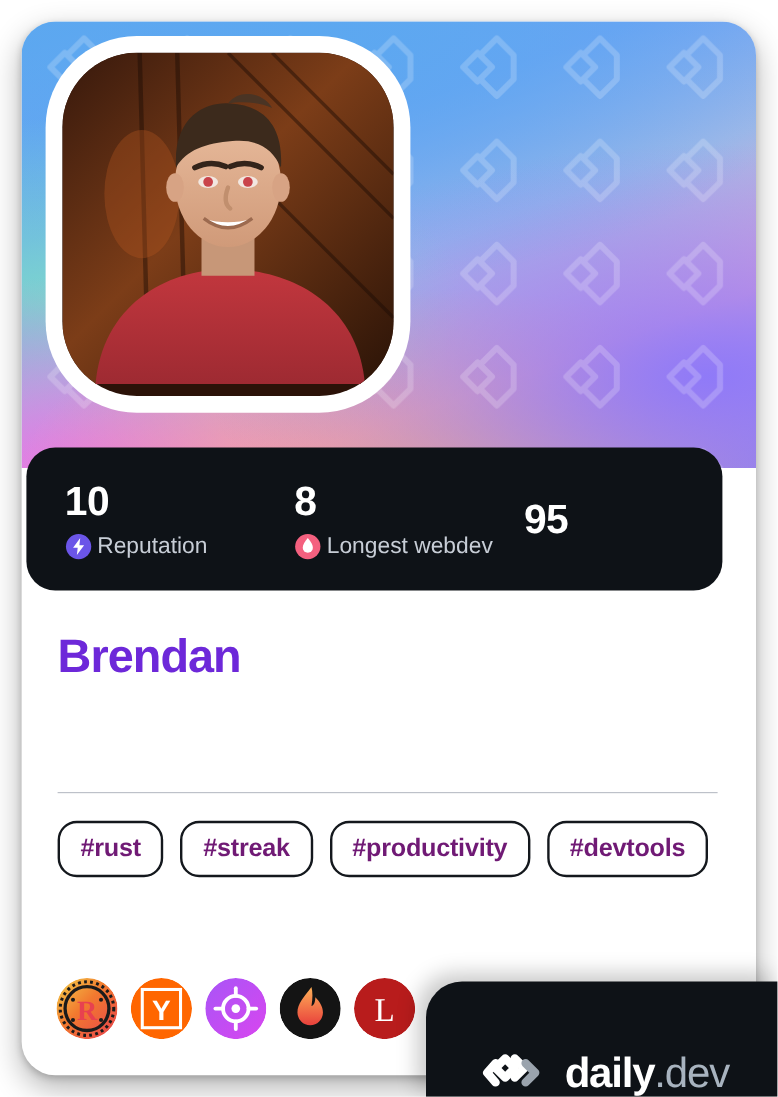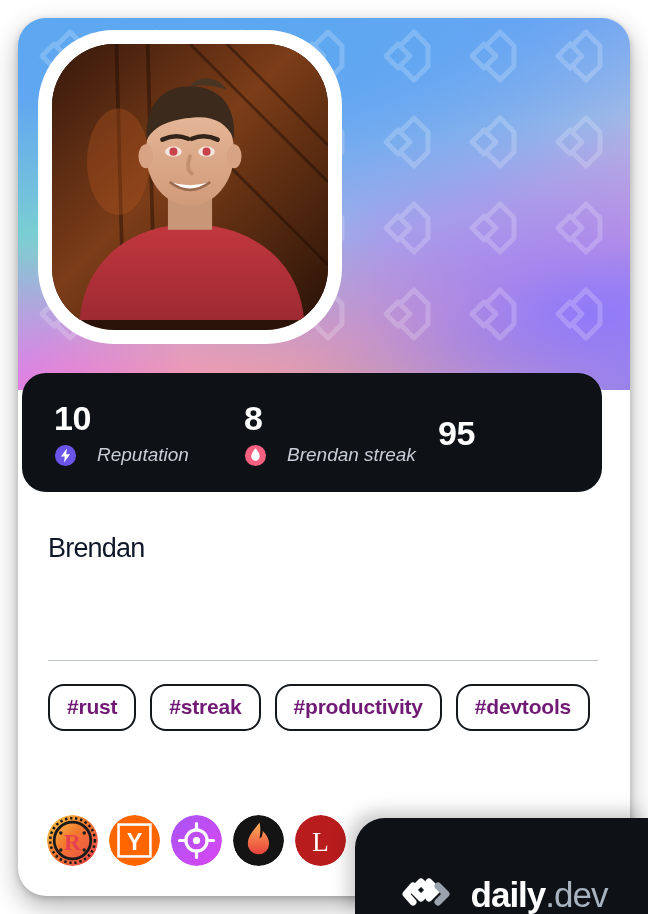--- a/index.html
+++ b/index.html
@@ -90,39 +90,38 @@
   .stat { width: 194px; padding-left: 26px; }
   .stat-value {
     color: #ffffff;
     font-size: 34px;
     font-weight: bold;
     line-height: 38px;
     letter-spacing: -0.5px;
   }
   .stat-label-row {
     display: flex;
-    align-items: flex-start;
-    gap: 20px;
+    align-items: flex-end;
+    gap: 4px;
     margin-top: 7px;
-    font-style: italic;
   }
   .stat-label {
     color: #c7cdd6;
     font-size: 19px;
     line-height: 22px;
     white-space: nowrap;
   }
   .sicon { width: 23px; height: 23px; flex: 0 0 23px; }
 
   
   .ident { position: absolute; left: 30px; top: 508px; }
   .uname {
-    font-size: 27px;
-    font-weight: normal;
-    color: #0f172a;
+    font-size: 39px;
+    font-weight: bold;
+    color: #6d28d9;
     letter-spacing: -0.8px;
     line-height: 44px;
   }
   .meta {
     margin-top: 10px;
     font-size: 21px;
     line-height: 24px;
     display: flex;
     align-items: center;
     gap: 9px;
@@ -286,21 +285,21 @@
         </div>
       </div>
 
       <div class="stat">
         <div class="stat-value">8</div>
         <div class="stat-label-row">
           <svg class="sicon" viewBox="0 0 24 24">
             <circle cx="12" cy="12" r="11" fill="#f4607f"></circle>
             <path d="M12 4.5 C9.2 8 7.6 10.2 7.6 13 a4.4 4.4 0 0 0 8.8 0 c0 -2.8 -1.6 -5 -4.4 -8.5 z" fill="#ffffff"></path>
           </svg>
-          <span class="stat-label">Brendan streak</span>
+          <span class="stat-label">Longest webdev</span>
         </div>
       </div>
 
       <div class="stat">
         <div class="stat-value">95</div>
       </div>
 
     </div>
 
     <div class="ident">

